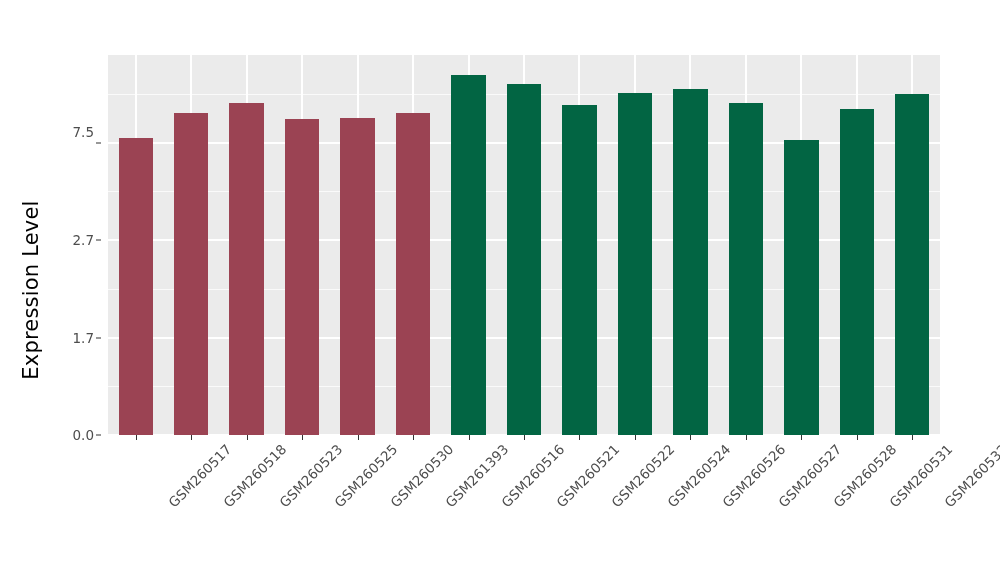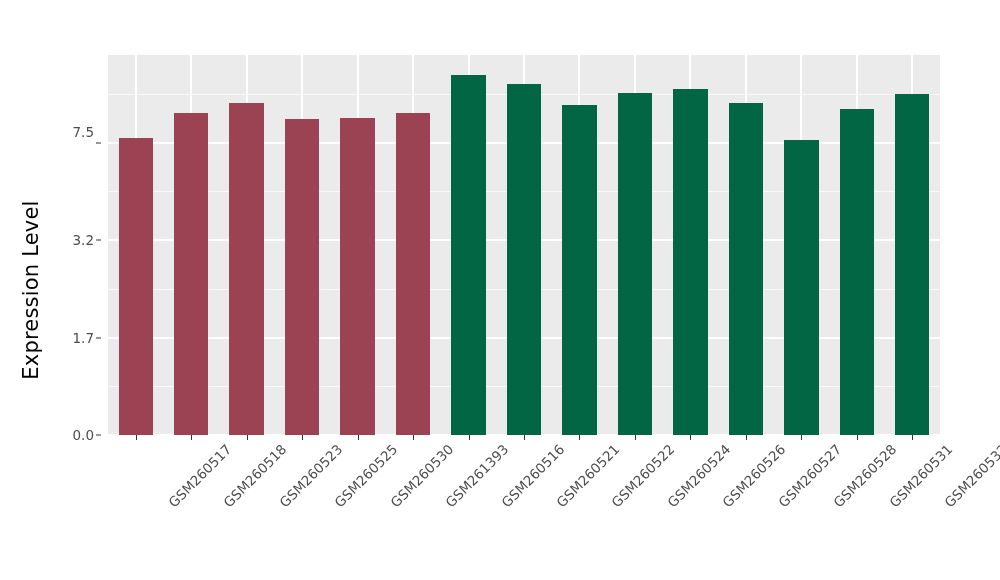--- a/index.html
+++ b/index.html
@@ -129,21 +129,21 @@
 
   <div id="y-axis-title">
     <span>Expression Level</span>
   </div>
 
   <div id="y-tick-labels">
       <div class="y-tick-label" style="top: 380px; text-align: center;">0.0</div>
       <div class="y-tick-mark" style="top: 380px;"></div>
       <div class="y-tick-label" style="top: 282.564px;">1.7</div>
       <div class="y-tick-mark" style="top: 282.564px;"></div>
-      <div class="y-tick-label" style="top: 185.128px;">3.2</div>
+      <div class="y-tick-label" style="top: 185.128px;">2.7</div>
       <div class="y-tick-mark" style="top: 185.128px;"></div>
       <div class="y-tick-label" style="top: 77px;">7.5</div>
       <div class="y-tick-mark" style="top: 87.6923px;"></div>
     </div>
 
   <div id="panel">
       <div class="grid-minor-h" style="top: 331.282px;"></div>
       <div class="grid-minor-h" style="top: 233.846px;"></div>
       <div class="grid-minor-h" style="top: 136.41px;"></div>
       <div class="grid-minor-h" style="top: 38.9744px;"></div>

